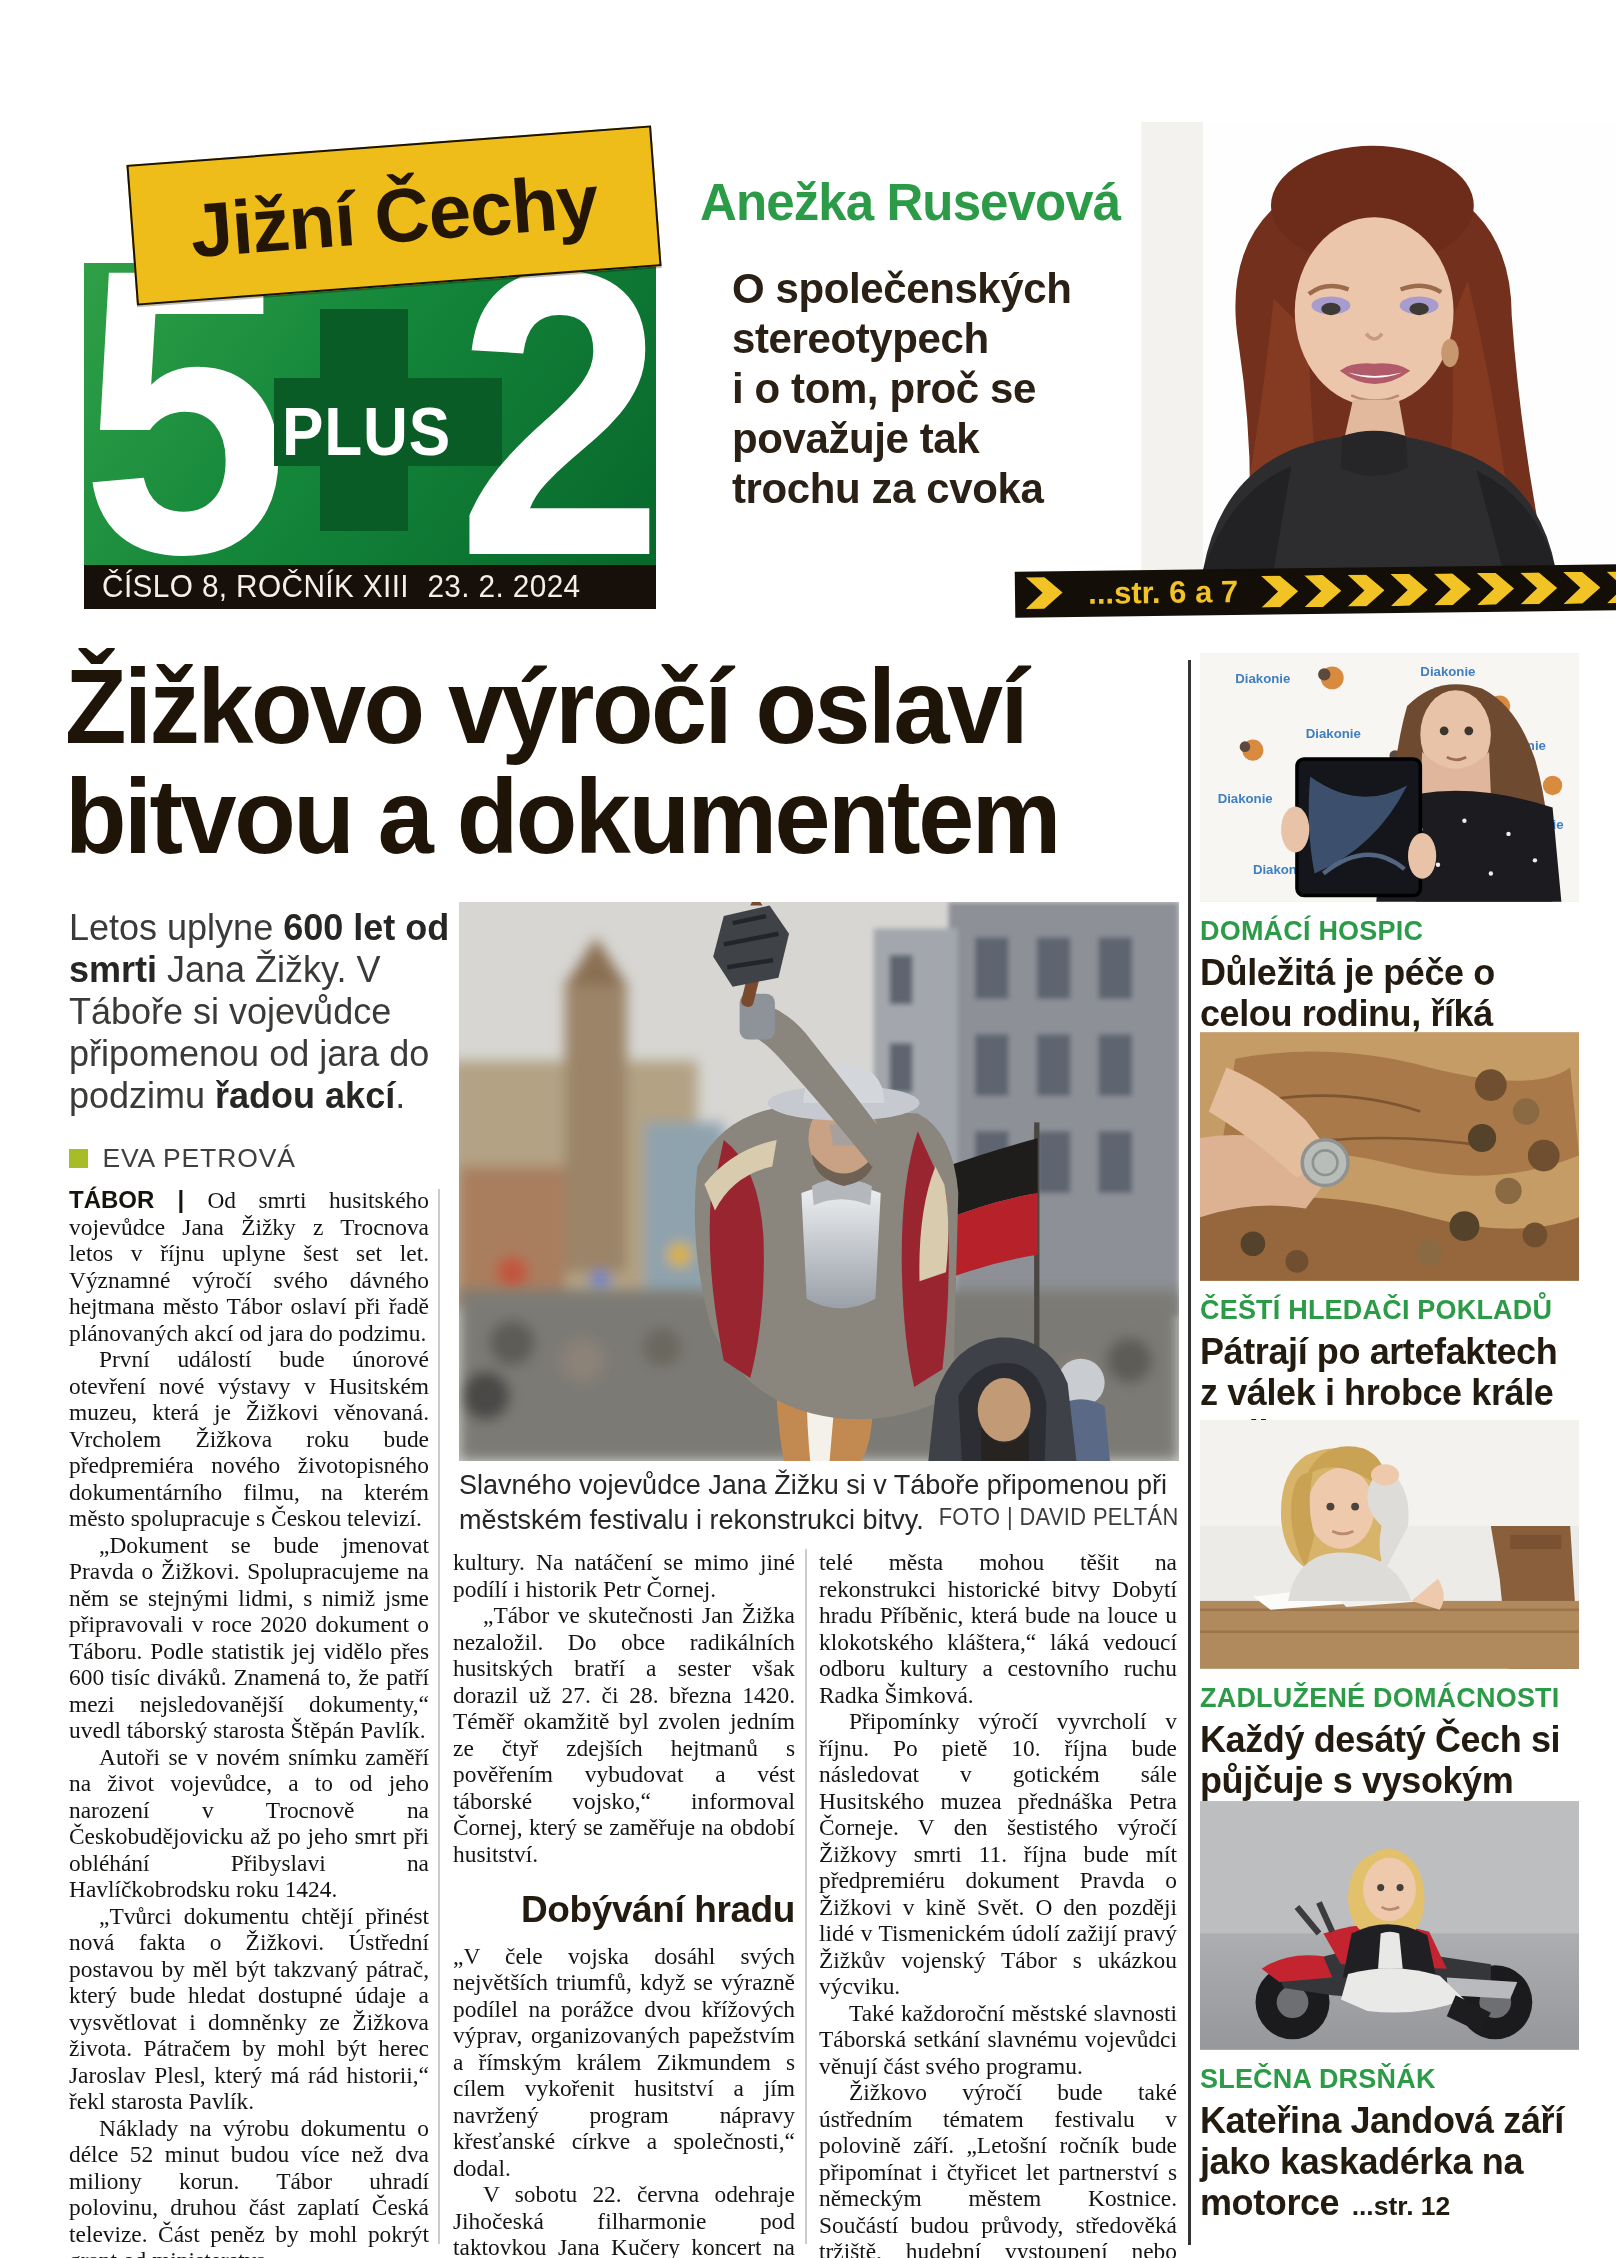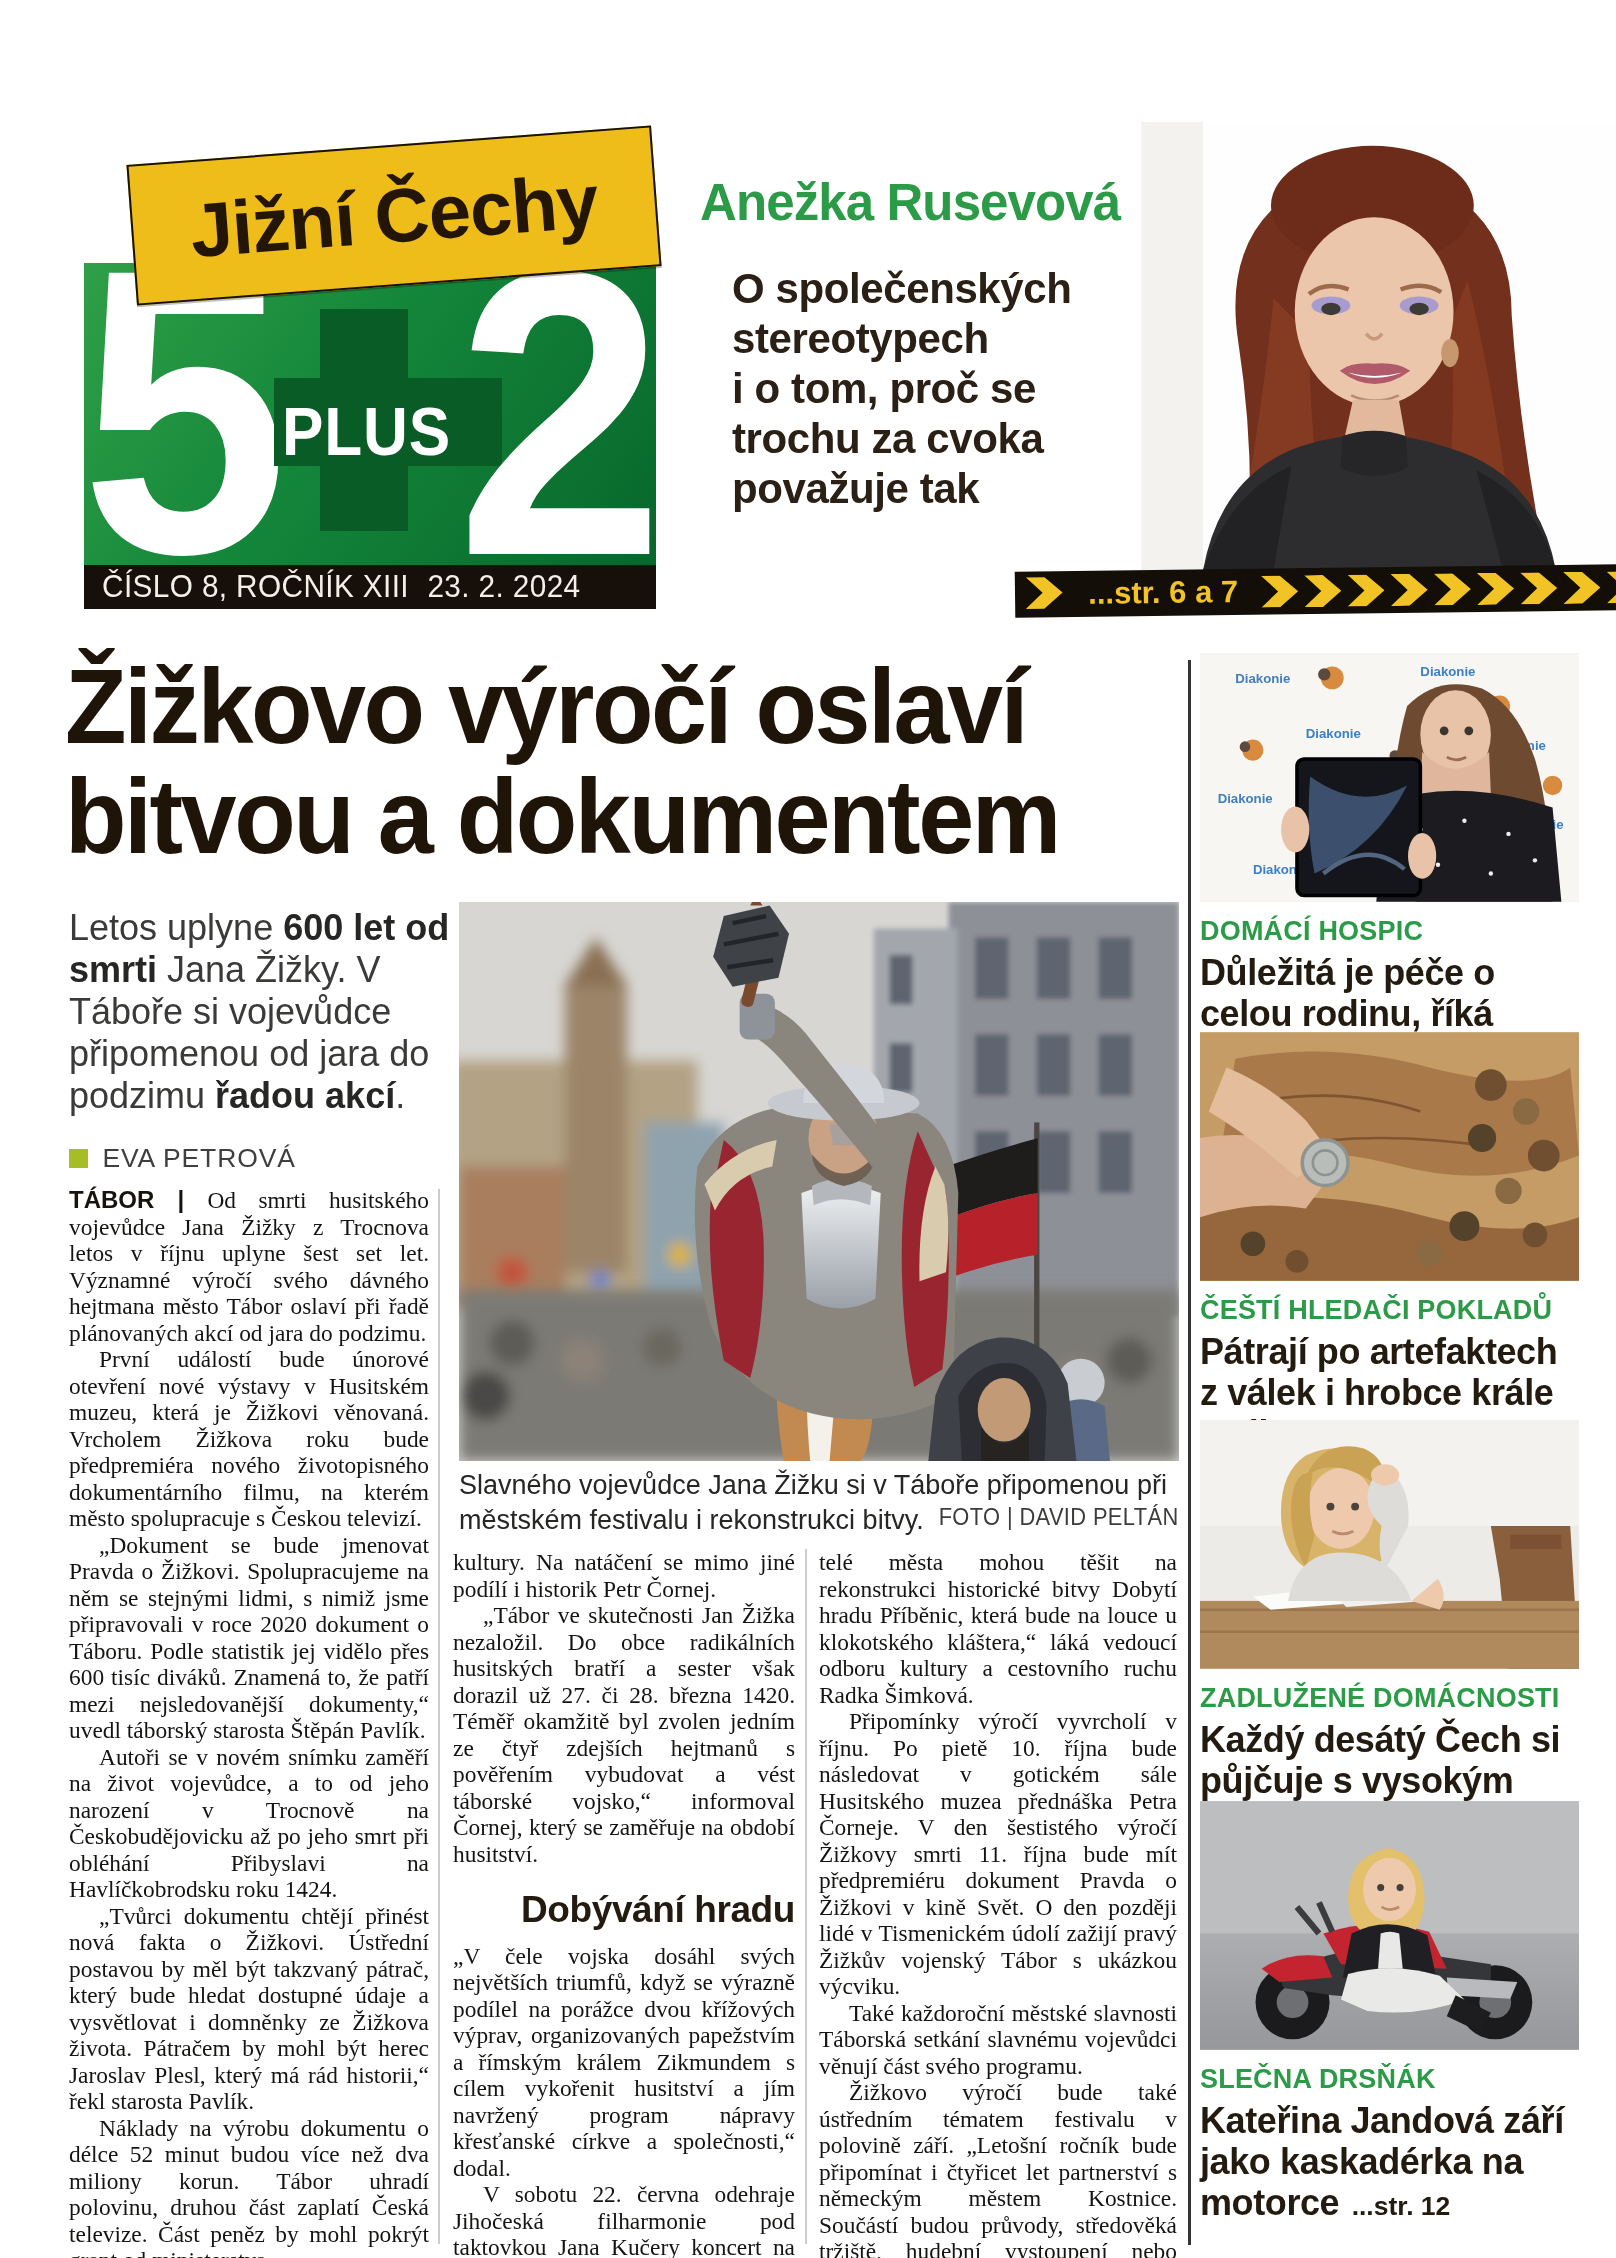--- a/index.html
+++ b/index.html
@@ -103,22 +103,22 @@
   <div class="blackbar">
     <span class="issue">ČÍSLO 8, ROČNÍK XIII</span>
     <span class="date">23. 2. 2024</span>
   </div>
 
   <div class="iv-name">Anežka Rusevová</div>
   <div class="iv-teaser">
     <div>O společenských</div>
     <div>stereotypech</div>
     <div>i o tom, proč se</div>
+    <div>považuje tak</div>
     <div>trochu za cvoka</div>
-    <div>považuje tak</div>
   </div>
 
   <div class="topphoto">
     <svg width="476" height="448" viewBox="0 0 539 508">
       <rect width="539" height="508" fill="#fefefe"></rect>
       <rect x="0" y="0" width="70" height="508" fill="#f4f2ef"></rect>
       <path d="M110 250 Q90 120 190 70 Q260 30 330 70 Q420 110 420 220 Q430 360 460 508 L120 508 Q130 380 110 250Z" fill="#73301d"></path>
       <path d="M150 200 Q140 300 120 420 Q160 470 210 500 Q190 340 190 240Z" fill="#8a3f24" opacity=".8"></path>
       <path d="M370 180 Q400 300 420 460 Q380 490 340 500 Q360 330 350 230Z" fill="#8a3f24" opacity=".7"></path>
       <ellipse cx="262" cy="95" rx="115" ry="68" fill="#6d2c1a"></ellipse>

